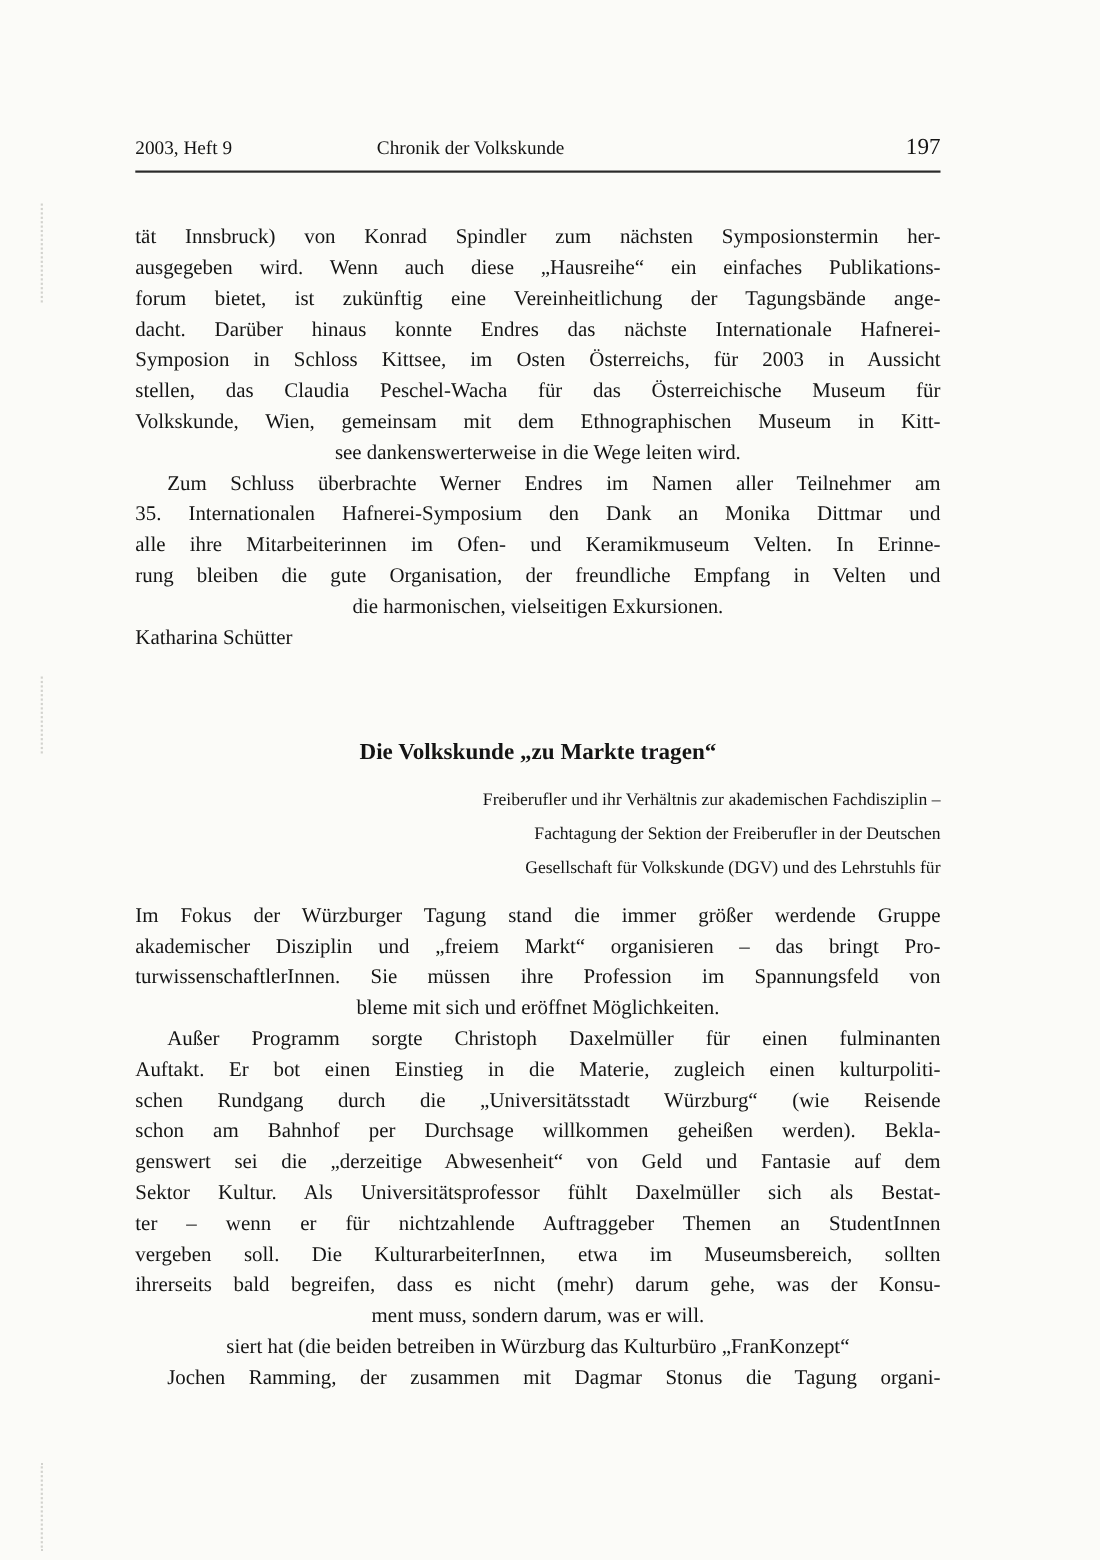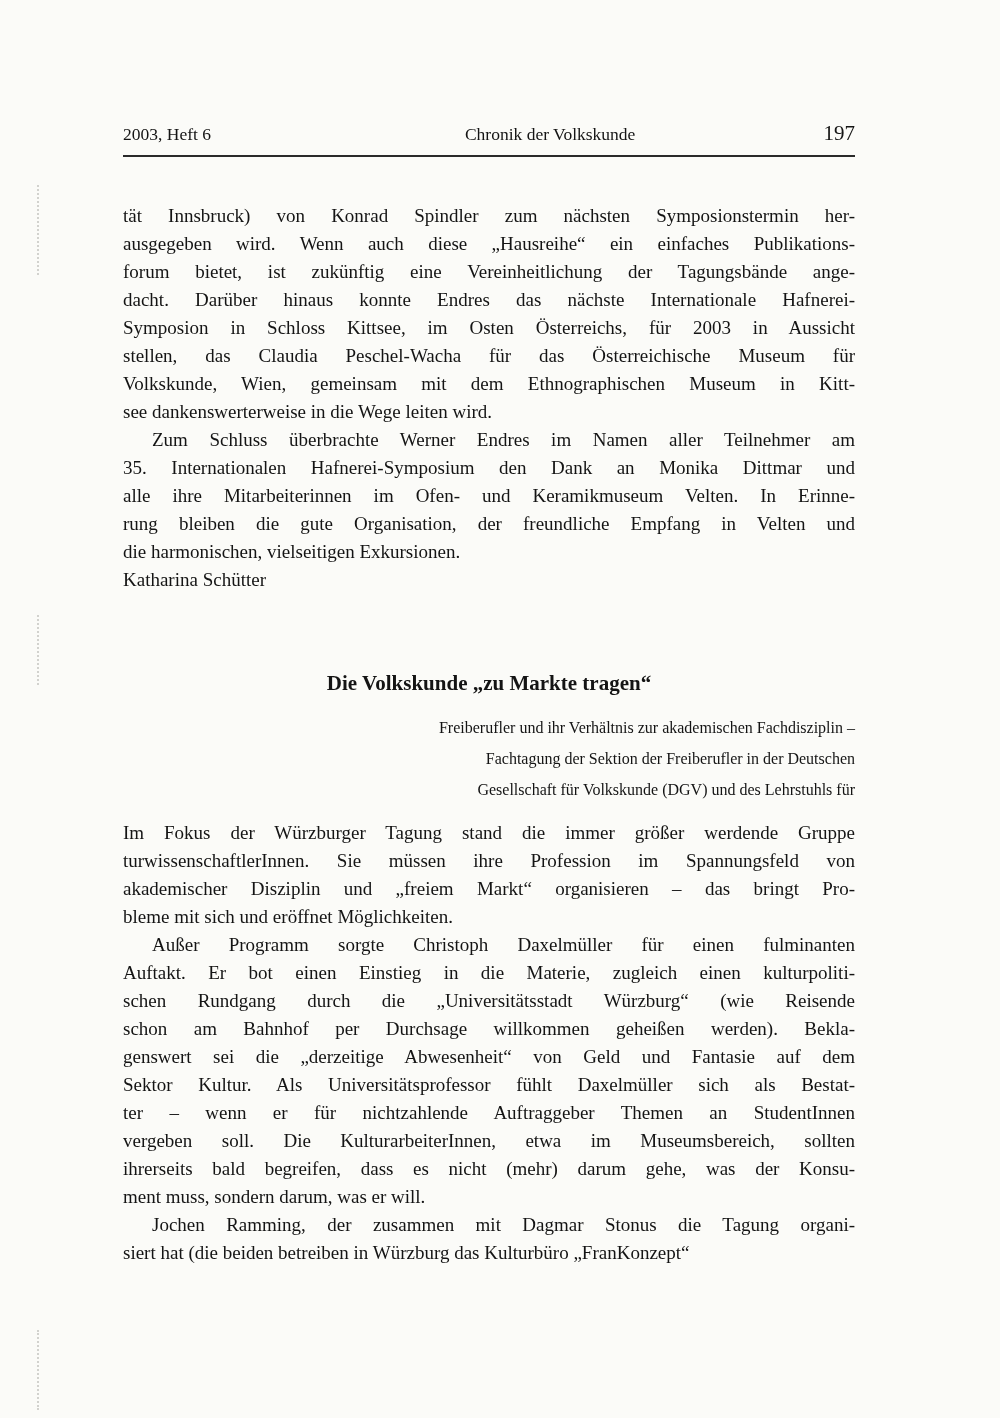--- a/index.html
+++ b/index.html
@@ -20,36 +20,36 @@
   }
   .page-header {
     margin-top: 110px;
     display: flex;
     align-items: baseline;
     border-bottom: 2px solid #2a2a2a;
     padding-bottom: 9px;
     font-size: 17.5px;
   }
   .ph-left  { width: 30%; text-align: left; }
-  .ph-center{ width: 40%; text-align: right; }
+  .ph-center{ width: 40%; text-align: left; }
   .ph-right { width: 30%; text-align: right; font-size: 21px; margin-top: 11px; }
   .content {
     margin-top: 45px;
     font-size: 19px;
     line-height: 28px;
   }
   .paragraph { margin: 0; }
   .line { white-space: nowrap; }
   .line.just {
     white-space: normal;
     text-align: justify;
     text-align-last: justify;
     -moz-text-align-last: justify;
   }
-  .line.last { text-align: left; }
+  .line.last { text-align: center; }
   .line.indent { text-indent: 29px; }
   .signature { text-align: left; line-height: 28px; }
   .section-heading {
     font-size: 21px;
     font-weight: bold;
     text-align: center;
     line-height: 30px;
     margin-top: 74px;
     margin-bottom: 14px;
   }
@@ -74,21 +74,21 @@
 </style>
 </head>
 <body>
 
 <div class="scan-artifact sa1"></div>
 <div class="scan-artifact sa2"></div>
 <div class="scan-artifact sa3"></div>
 
 <div class="page">
   <div class="page-header">
-    <span class="ph-left">2003, Heft 6</span>
+    <span class="ph-left">2003, Heft 9</span>
     <span class="ph-center">Chronik der Volkskunde</span>
     <span class="ph-right">197</span>
   </div>
 
   <div class="content">
       <div class="paragraph">
         <div class="line just">tät Innsbruck) von Konrad Spindler zum nächsten Symposionstermin her-</div>
         <div class="line just">ausgegeben wird. Wenn auch diese „Hausreihe“ ein einfaches Publikations-</div>
         <div class="line just">forum bietet, ist zukünftig eine Vereinheitlichung der Tagungsbände ange-</div>
         <div class="line just">dacht. Darüber hinaus konnte Endres das nächste Internationale Hafnerei-</div>
@@ -106,34 +106,34 @@
       </div>
       <div class="signature">Katharina Schütter</div>
       <div class="section-heading">Die Volkskunde „zu Markte tragen“</div>
       <div class="subtitle">
         <div class="line">Freiberufler und ihr Verhältnis zur akademischen Fachdisziplin –</div>
         <div class="line">Fachtagung der Sektion der Freiberufler in der Deutschen</div>
         <div class="line">Gesellschaft für Volkskunde (DGV) und des Lehrstuhls für</div>
       </div>
       <div class="paragraph">
         <div class="line just">Im Fokus der Würzburger Tagung stand die immer größer werdende Gruppe</div>
+        <div class="line just">akademischer Disziplin und „freiem Markt“ organisieren – das bringt Pro-</div>
         <div class="line just">turwissenschaftlerInnen. Sie müssen ihre Profession im Spannungsfeld von</div>
-        <div class="line just">akademischer Disziplin und „freiem Markt“ organisieren – das bringt Pro-</div>
         <div class="line last">bleme mit sich und eröffnet Möglichkeiten.</div>
       </div>
       <div class="paragraph">
         <div class="line just indent">Außer Programm sorgte Christoph Daxelmüller für einen fulminanten</div>
         <div class="line just">Auftakt. Er bot einen Einstieg in die Materie, zugleich einen kulturpoliti-</div>
         <div class="line just">schen Rundgang durch die „Universitätsstadt Würzburg“ (wie Reisende</div>
         <div class="line just">schon am Bahnhof per Durchsage willkommen geheißen werden). Bekla-</div>
         <div class="line just">genswert sei die „derzeitige Abwesenheit“ von Geld und Fantasie auf dem</div>
         <div class="line just">Sektor Kultur. Als Universitätsprofessor fühlt Daxelmüller sich als Bestat-</div>
         <div class="line just">ter – wenn er für nichtzahlende Auftraggeber Themen an StudentInnen</div>
         <div class="line just">vergeben soll. Die KulturarbeiterInnen, etwa im Museumsbereich, sollten</div>
         <div class="line just">ihrerseits bald begreifen, dass es nicht (mehr) darum gehe, was der Konsu-</div>
         <div class="line last">ment muss, sondern darum, was er will.</div>
       </div>
       <div class="paragraph">
+        <div class="line last">siert hat (die beiden betreiben in Würzburg das Kulturbüro „FranKonzept“</div>
         <div class="line just indent">Jochen Ramming, der zusammen mit Dagmar Stonus die Tagung organi-</div>
-        <div class="line last">siert hat (die beiden betreiben in Würzburg das Kulturbüro „FranKonzept“</div>
       </div>
     </div>
 </div>
 
 </body></html>

